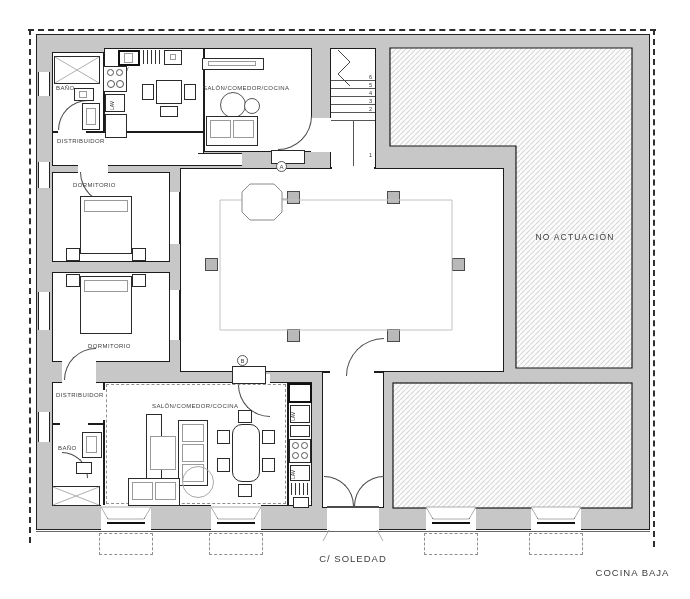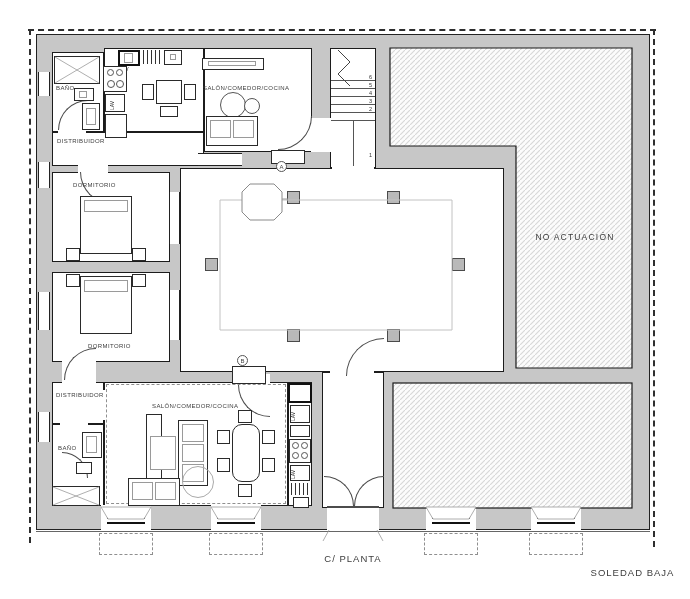--- a/index.html
+++ b/index.html
@@ -248,16 +248,16 @@
 
   <div class="lbl" style="left:56px;top:85px;">BAÑO</div>
   <div class="lbl" style="left:57px;top:138px;">DISTRIBUIDOR</div>
   <div class="lbl" style="left:203px;top:85px;">SALÓN/COMEDOR/COCINA</div>
   <div class="lbl" style="left:73px;top:182px;">DORMITORIO</div>
   <div class="lbl" style="left:88px;top:343px;">DORMITORIO</div>
   <div class="lbl" style="left:56px;top:392px;">DISTRIBUIDOR</div>
   <div class="lbl" style="left:58px;top:445px;">BAÑO</div>
   <div class="lbl" style="left:152px;top:403px;">SALÓN/COMEDOR/COCINA</div>
   <div class="lbl-big" style="left:515px;top:232px;width:120px;">NO ACTUACIÓN</div>
-  <div class="lbl-street" style="left:308px;top:553px;width:90px;">C/ PLANTA</div>
-  <div class="lbl-street" style="left:585px;top:567px;width:95px;">SOLEDAD BAJA</div>
+  <div class="lbl-street" style="left:308px;top:553px;width:90px;">C/ SOLEDAD</div>
+  <div class="lbl-street" style="left:585px;top:567px;width:95px;">COCINA BAJA</div>
 
 </div>
 
 </body></html>

